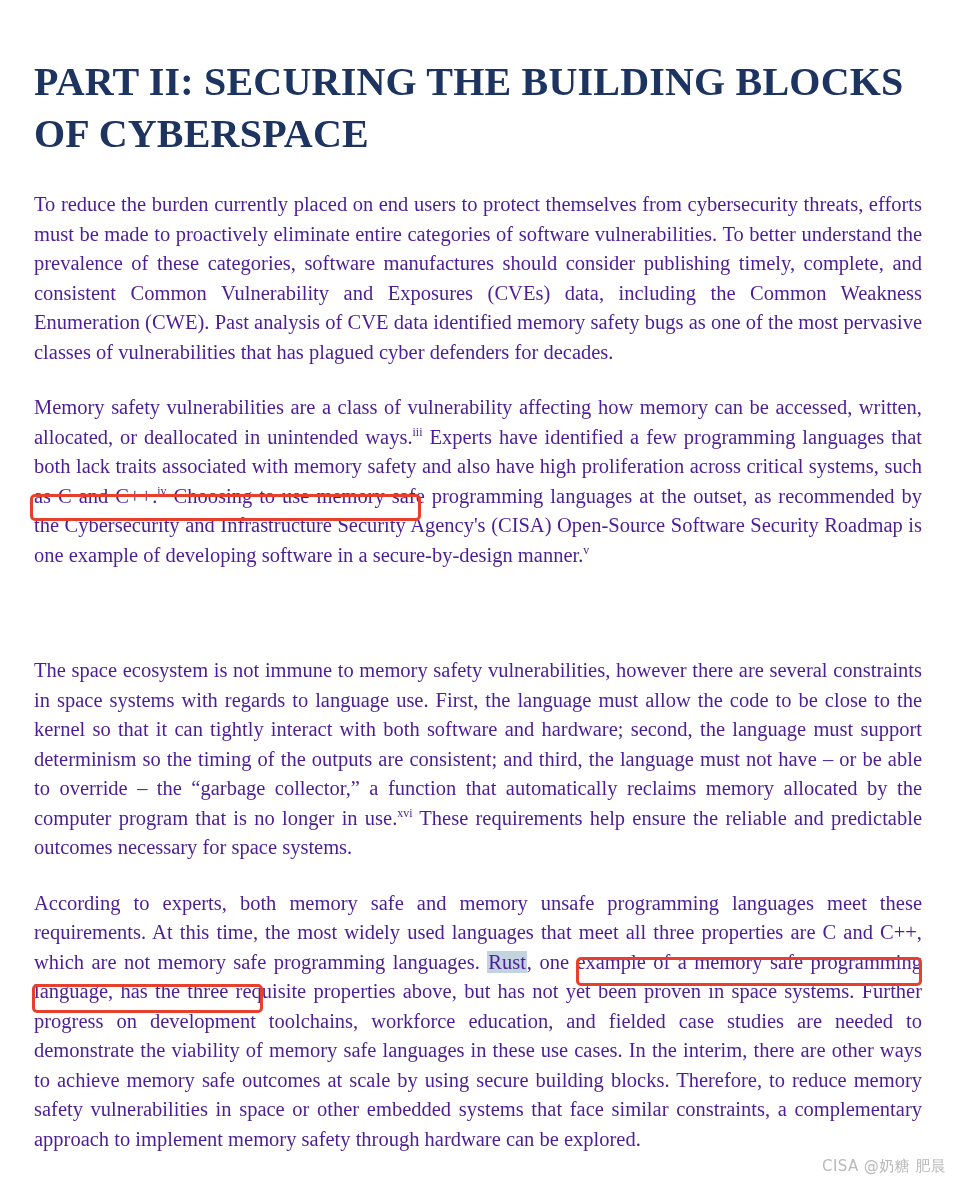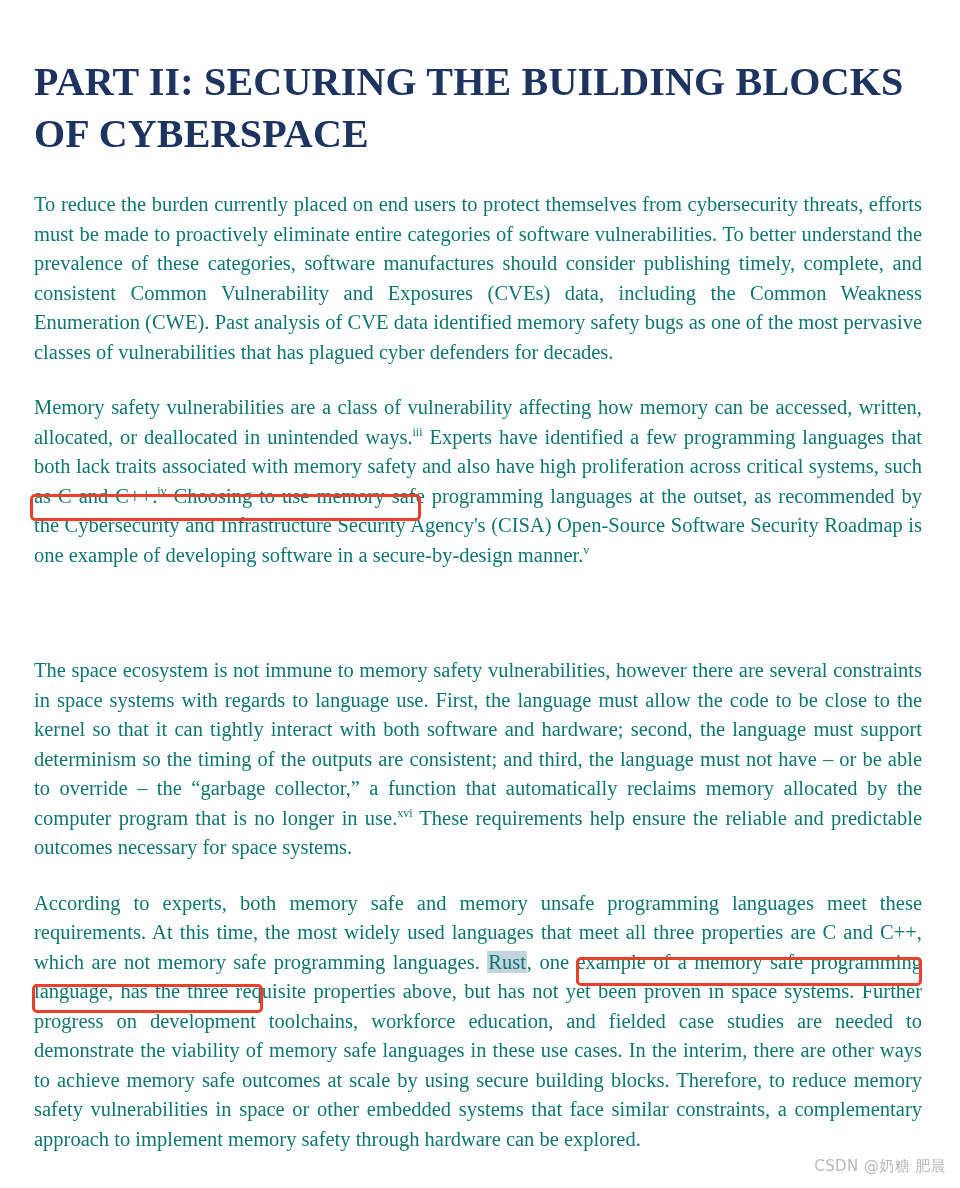--- a/index.html
+++ b/index.html
@@ -46,21 +46,21 @@
     text-align: left;
   }
 
   
   .para {
     font-size: 20.5px;
     line-height: 29.5px;
     text-align: justify;
     text-justify: inter-word;
     margin: 0 0 26px 0;
-    color: #0f766e;
+    color: #4c1d95;
     position: relative;
     z-index: 1;
   }
   .para.last-of-block { margin-bottom: 0; }
 
   .gap-block { height: 60px; }
 
   sup {
     font-size: 0.58em;
     vertical-align: super;
@@ -144,15 +144,15 @@
     </p>
 
   </div>
 
   <div class="redbox" id="redbox-c-cpp"></div>
 
   <div class="redbox" id="redbox-rust-line1"></div>
 
   <div class="redbox" id="redbox-rust-line2"></div>
 
-  <div id="watermark">CSDN @奶糖 肥晨</div>
+  <div id="watermark">CISA @奶糖 肥晨</div>
 
 </div>
 
 </body></html>

